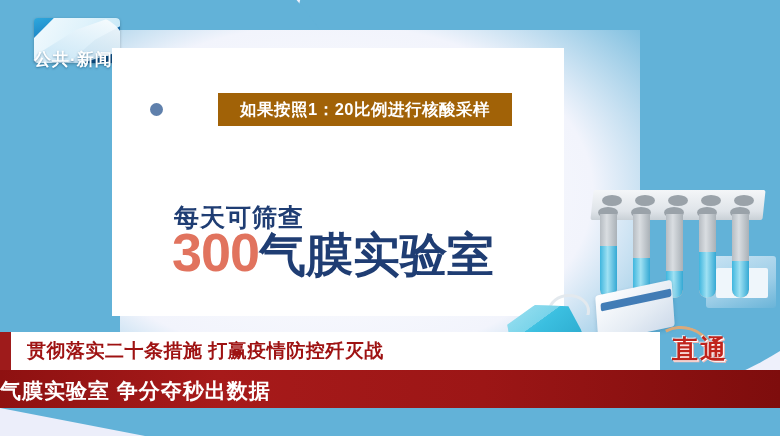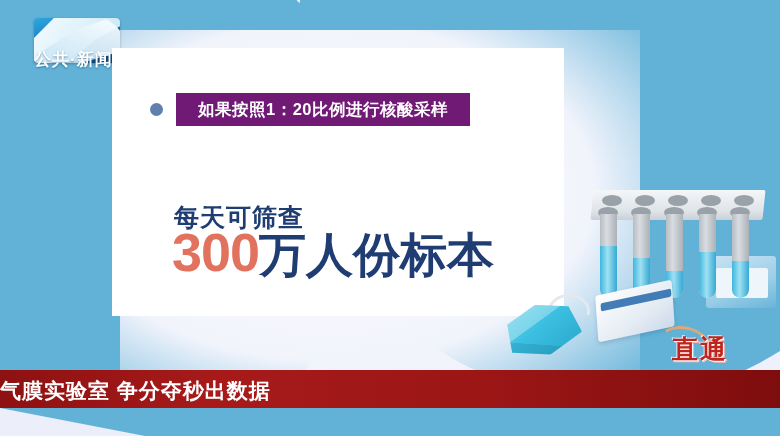--- a/index.html
+++ b/index.html
@@ -112,28 +112,29 @@
     align-items: center;
   }
   .bullet-dot {
     width: 13px; height: 13px;
     border-radius: 50%;
     background: #5f80ac;
     margin-right: 13px;
     flex: none;
   }
   .head-band {
-    background: #701a75;
+    background: #a16207;
     color: #ffffff;
     font-size: 16.5px;
     font-weight: bold;
     letter-spacing: .5px;
     padding: 7px 22px 8px 22px;
     white-space: nowrap;
     line-height: 1.1;
+    margin-left: 42px;
   }
 
   .line-small {
     position: absolute;
     left: 62px; top: 153px;
     font-size: 25px;
     font-weight: bold;
     color: #1f3d73;
     letter-spacing: 1px;
     white-space: nowrap;
@@ -353,21 +354,21 @@
   <div class="card">
 
     <div class="bullet-row">
       <div class="bullet-dot"></div>
       <div class="head-band">如果按照1：20比例进行核酸采样</div>
     </div>
 
     <div class="line-small">每天可筛查</div>
 
     <div class="line-big">
-      <span class="num-hl">300</span><span>万人份标本</span>
+      <span class="num-hl">300</span><span>气膜实验室</span>
     </div>
   </div>
 
   <div class="prop-box"></div>
   <div class="prop-box-inner"></div>
 
   <div class="rack">
     <div class="rack-plate"></div>
     <div class="rack-hole" style="left:10px;  top:5px;"></div>
     <div class="rack-hole" style="left:43px;  top:5px;"></div>
@@ -400,20 +401,24 @@
   <div class="prop-card"></div>
   <div class="prop-card-line"></div>
   <div class="prop-swirl"></div>
 
   <div class="mask">
     <div class="mask-strap s1"></div>
     <div class="mask-body"></div>
     <div class="mask-fold"></div>
   </div>
 
+  <div class="banner-top">
+    <div class="banner-top-bar"></div>
+    <div class="banner-top-text">贯彻落实二十条措施 打赢疫情防控歼灭战</div>
+  </div>
 
   <div class="banner-bottom">
     <div class="banner-bottom-text">气膜实验室 争分夺秒出数据</div>
   </div>
 
   <div class="proglogo">
     <div class="proglogo-top">直通</div>
   </div>
 
   <div class="bg-bottom-strip"></div>

